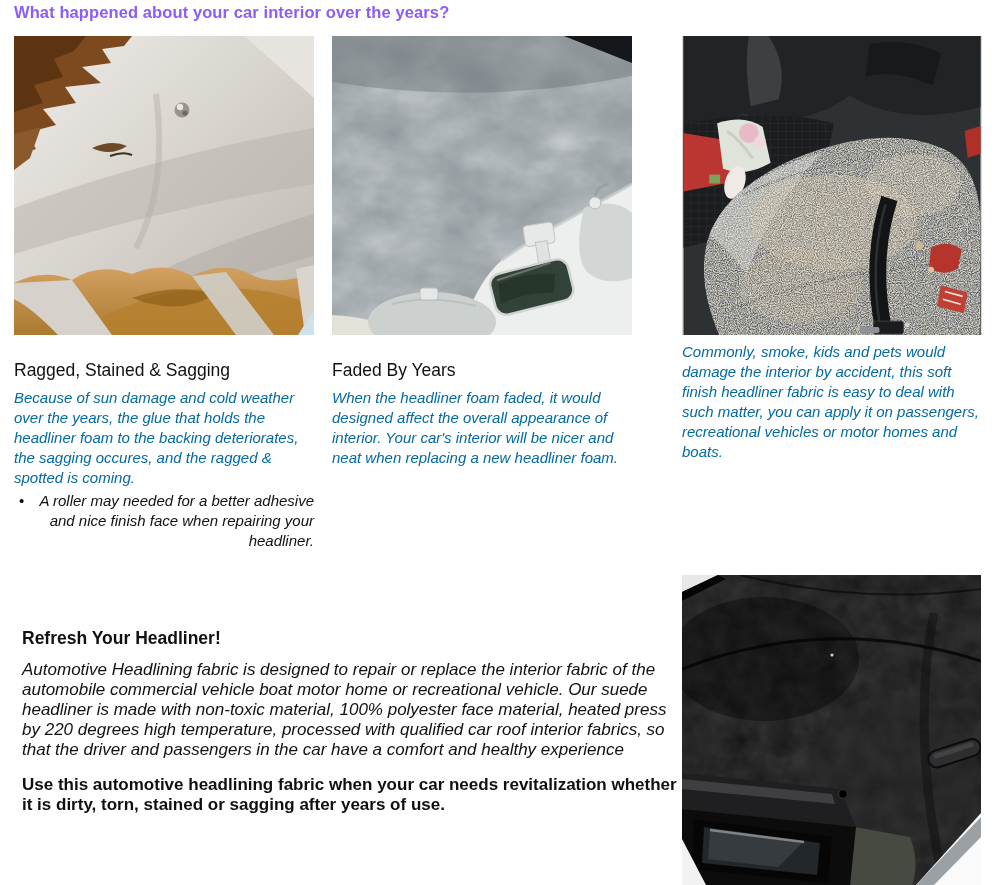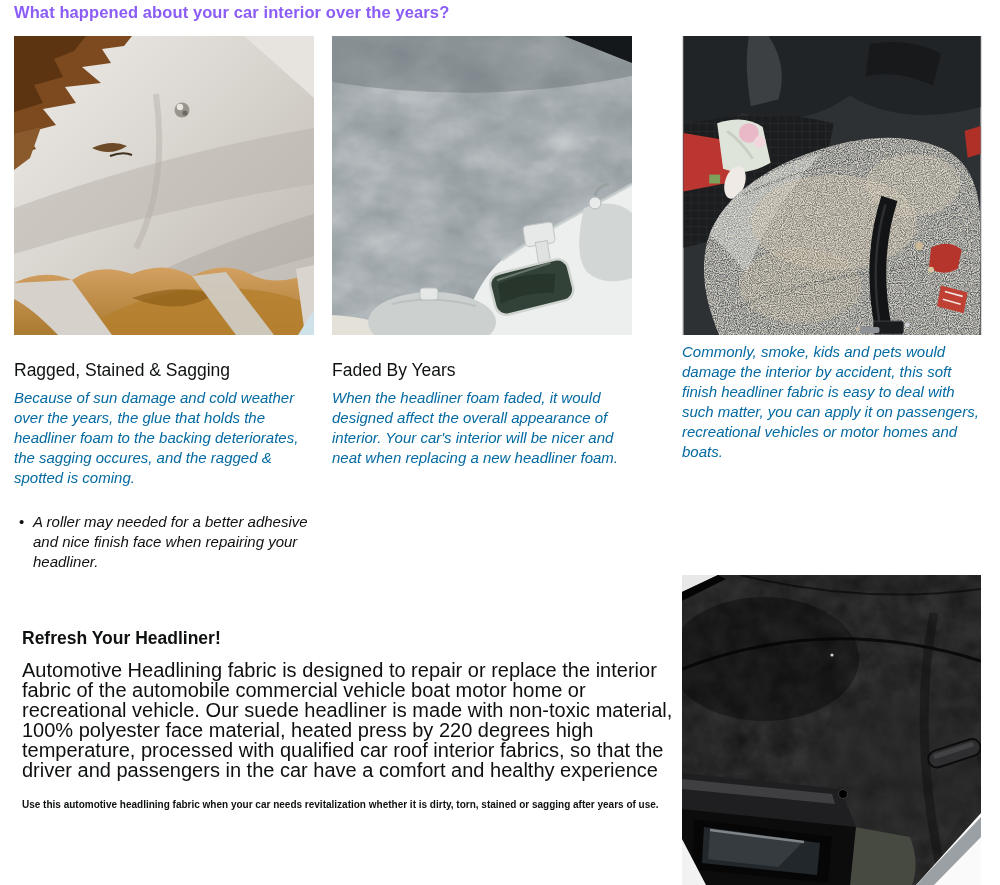--- a/index.html
+++ b/index.html
@@ -12,32 +12,32 @@
   .page-title {
     position:absolute; left:14px; top:3px;
     font-size:16.5px; font-weight:700; letter-spacing:.1px; color:#8b5cf6;
   }
   .col { position:absolute; top:36px; width:300px; }
   .col-1 { left:14px; } .col-2 { left:332px; } .col-3 { left:682px; }
   .photo { display:block; width:300px; height:299px; overflow:hidden; background:#d8d8d8; }
   .photo svg { display:block; width:100%; height:100%; }
   .col-heading { margin-top:24px; font-size:17.5px; font-weight:400; color:#0f1111; line-height:22px; }
   .col-body { margin-top:7px; font-style:italic; font-size:15px; line-height:20px; color:#0369a1; }
-  .bullet-list { margin-top:24px; list-style:none; }
+  .bullet-list { margin-top:3px; list-style:none;text-align:right; }
   .bullet-list li {
     position:relative; padding-left:19px;
     font-style:italic; font-size:15px; line-height:20px;
   }
   .bullet-list li::before {
     content:"•"; position:absolute; left:5px; top:0; font-style:normal; font-size:15px;
   }
   .refresh { position:absolute; left:22px; top:627px; width:660px; }
   .refresh-heading { font-size:17.5px; font-weight:700; line-height:22px; color:#0f1111; }
-  .refresh-body { margin-top:11px; font-size:20px; line-height:20px; }
-  .refresh-emphasis { margin-top:15px; font-weight:700; font-size:10px; line-height:20px; }
+  .refresh-body { margin-top:11px; font-style:italic; font-size:17px; line-height:20px; }
+  .refresh-emphasis { margin-top:15px; font-weight:700; font-size:17px; line-height:20px; }
   .photo4 { position:absolute; left:682px; top:575px; width:299px; height:310px; background:#111; }
   .photo4 svg { display:block; width:100%; height:100%; }
 </style>
 </head>
 <body>
 
 <main>
 
   <h2 class="page-title">What happened about your car interior over the years?</h2>
 

